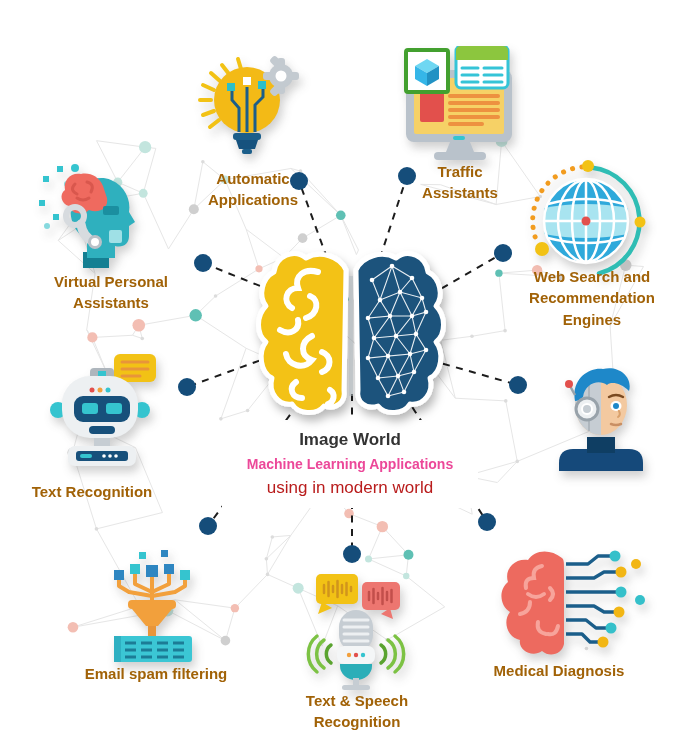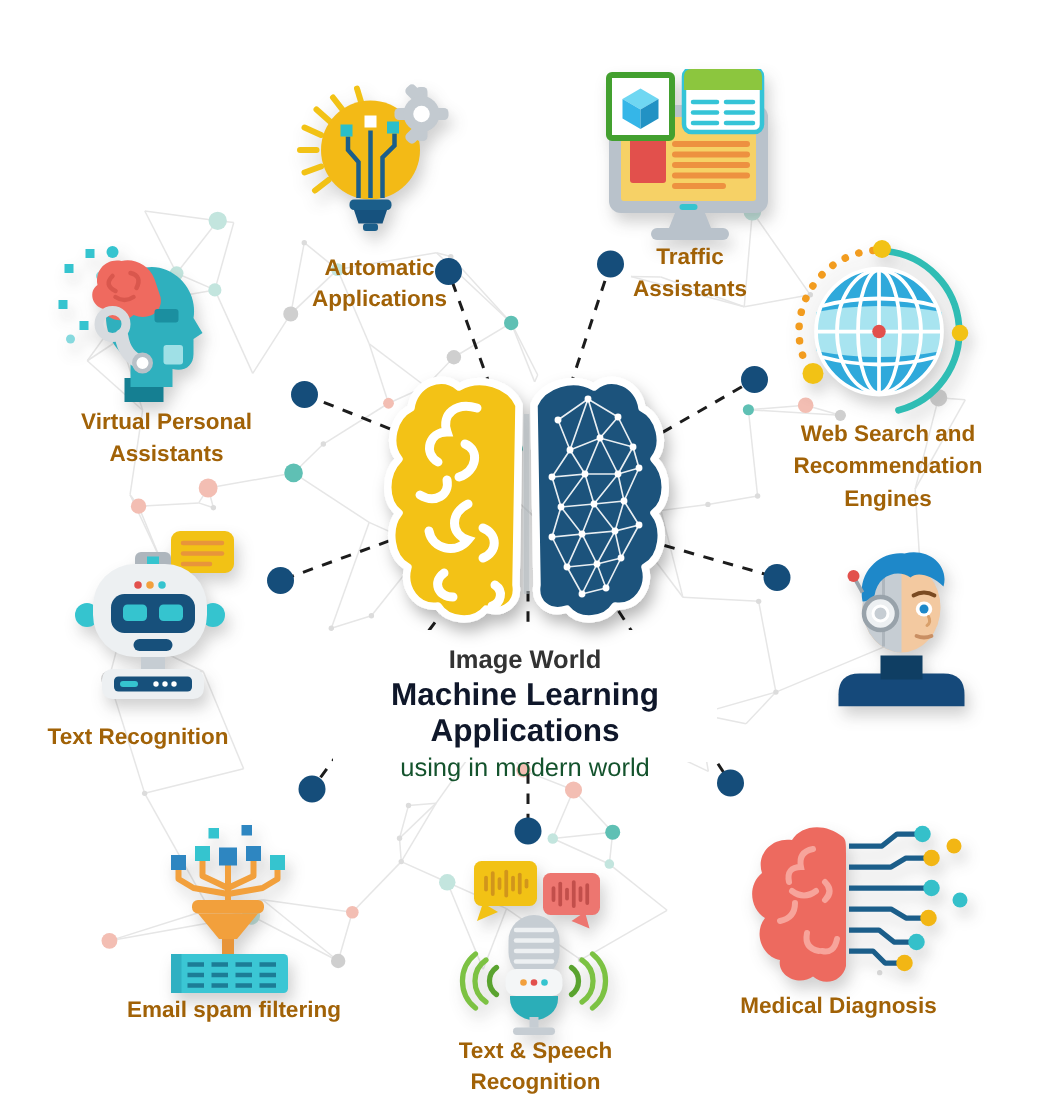--- a/index.html
+++ b/index.html
@@ -9,35 +9,35 @@
   .node{position:absolute;}
   .icon{filter:drop-shadow(3px 6px 5px rgba(40,40,40,.22));display:block;}
   .nlabel{position:absolute;text-align:center;font-size:15px;font-weight:600;color:#a16207;line-height:1.42;}
   #n-at   {left:195px;top:50px;}
   #l-at   {left:173px;top:168px;width:160px;}
   #n-tp   {left:400px;top:46px;}
   #l-tp   {left:380px;top:161px;width:160px;}
   #n-vpa  {left:37px;top:158px;}
   #l-vpa  {left:31px;top:271px;width:160px;}
   #n-web  {left:525px;top:160px;}
-  #l-web  {left:501px;top:279px;width:182px;}
+  #l-web  {left:501px;top:266px;width:182px;}
   #n-img  {left:46px;top:354px;}
   #l-img  {left:12px;top:481px;width:160px;}
   #n-ofd  {left:545px;top:353px;}
   #l-ofd  {left:515px;top:476px;width:180px;}
   #n-esf  {left:95px;top:540px;}
   #l-esf  {left:66px;top:663px;width:180px;}
   #n-tsr  {left:296px;top:568px;}
   #l-tsr  {left:267px;top:690px;width:180px;}
   #n-med  {left:498px;top:544px;}
   #l-med  {left:479px;top:660px;width:160px;}
   #title-block{position:absolute;left:205px;top:428px;width:290px;text-align:center;}
   #title-block .t1{display:block;font-size:17px;font-weight:600;color:#333333;line-height:24px;}
-  #title-block .t2{display:block;font-size:21px;font-weight:700;color:#0f172a;line-height:24px;}
-  #title-block .t3{display:block;font-size:17px;font-weight:400;color:#14532d;line-height:24px;}
+  #title-block .t2{display:block;font-size:14px;font-weight:700;color:#ec4899;line-height:24px;}
+  #title-block .t3{display:block;font-size:17px;font-weight:400;color:#b91c1c;line-height:24px;}
 </style>
 </head>
 <body>
 
 <div id="stage">
 
   <svg id="wires" viewBox="0 0 700 743">
     <defs>
       <filter id="softshadow" x="-30%" y="-30%" width="160%" height="160%">
         <feDropShadow dx="3" dy="6" stdDeviation="5" flood-color="#000000" flood-opacity="0.28"></feDropShadow>

